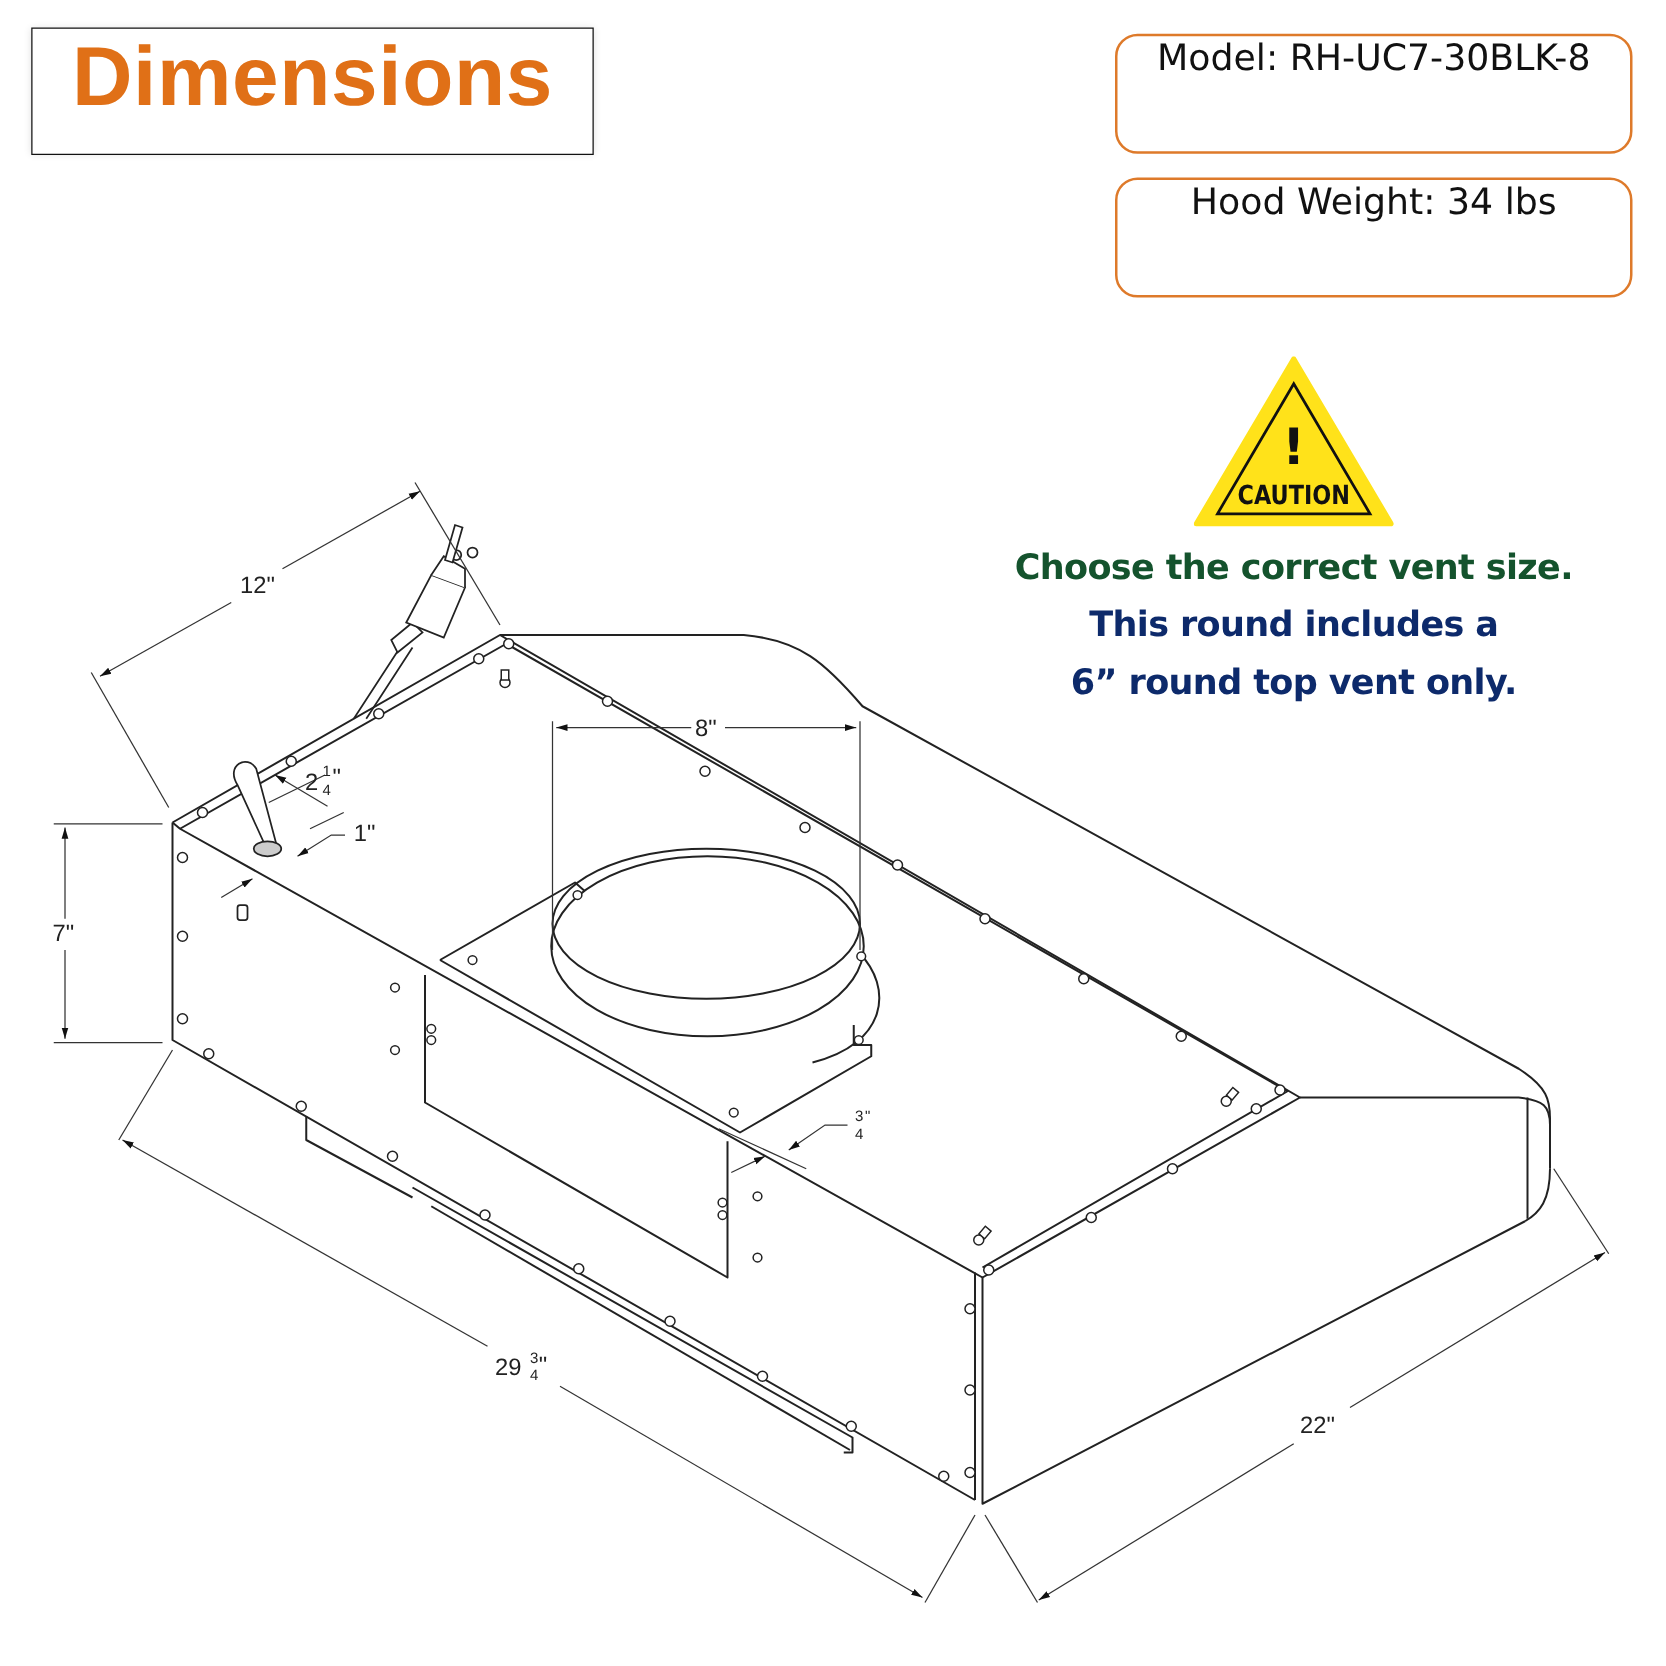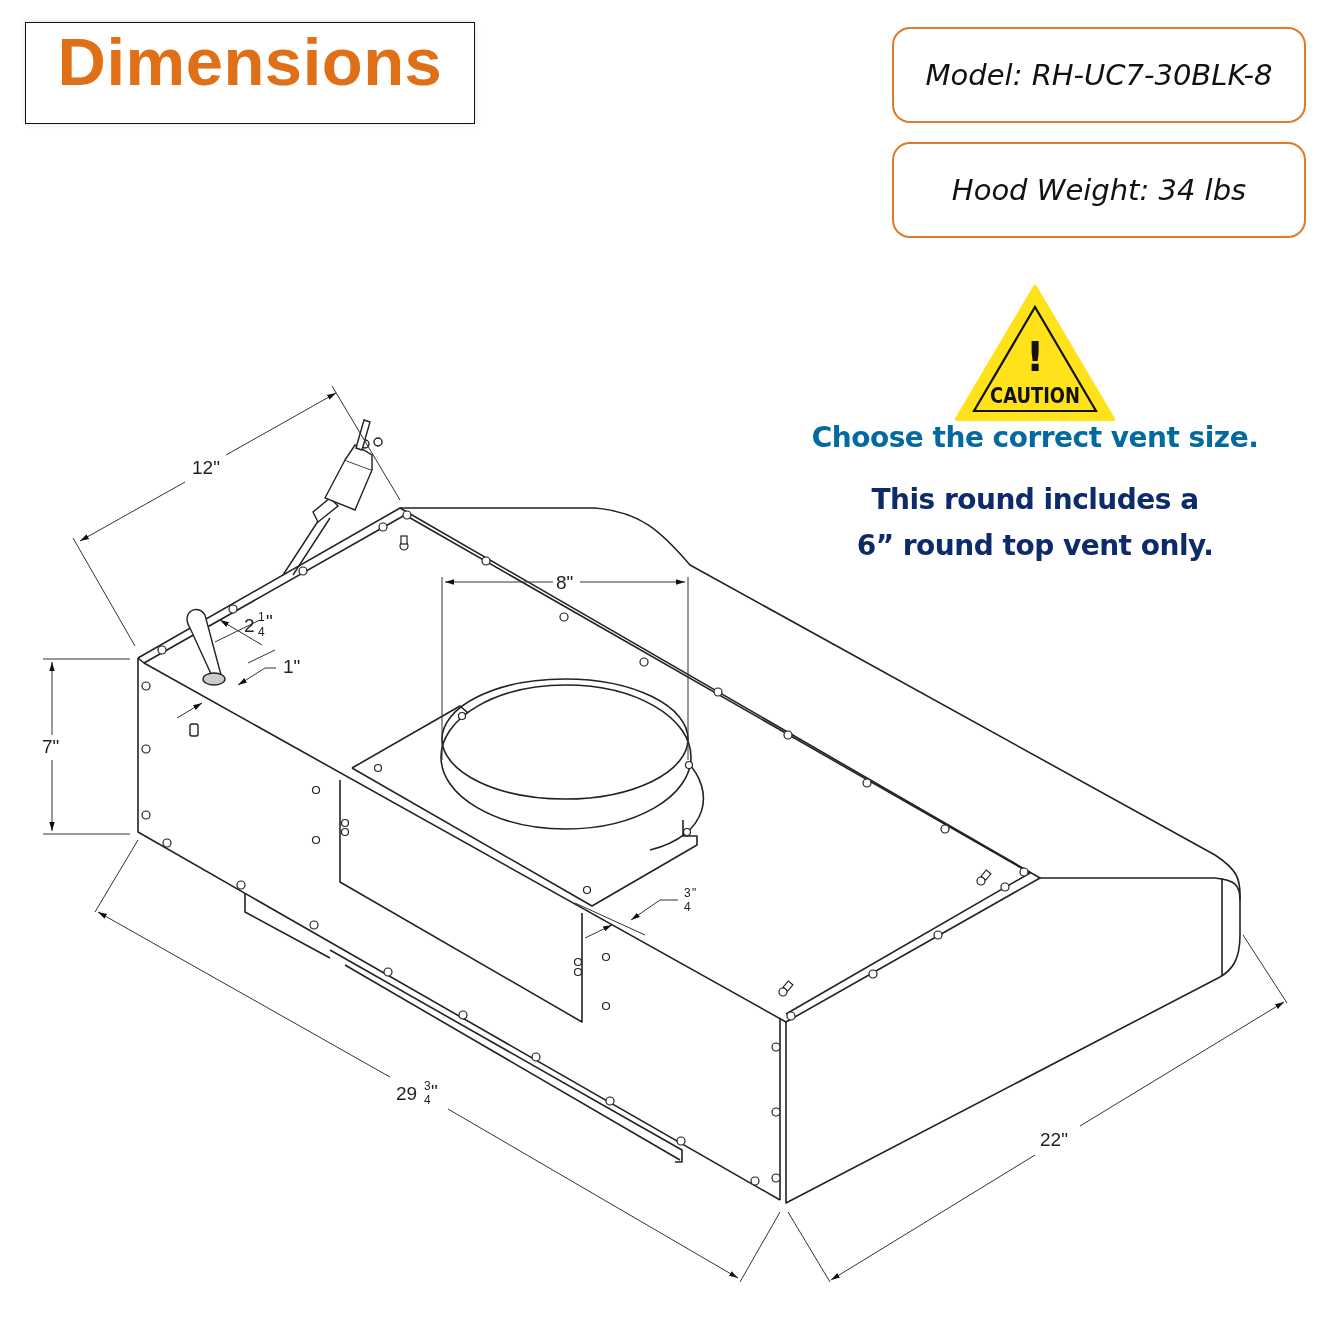--- a/index.html
+++ b/index.html
@@ -8,33 +8,32 @@
     position:absolute; left:25px; top:22px; width:448px; height:100px;
     border:1.5px solid #111; box-shadow:0 0 6px rgba(0,0,0,0.12);
     background:#fff; display:flex; align-items:flex-start; justify-content:center;
   }
   .title-box span {
     font-family:"Liberation Sans", sans-serif; font-weight:bold; font-size:67px; color:#E07017; letter-spacing:0.5px;
   }
   .info-box {
     position:absolute; left:892px; width:414px; height:96px;
     border:2.5px solid #DE7A2A; border-radius:18px; background:#fff;
-    display:flex; align-items:center; justify-content:center;
+    display:flex; align-items:flex-start; justify-content:center;
     font-family:"DejaVu Sans", sans-serif; font-size:29px; color:#111;
     box-sizing:border-box;
-    font-style:italic;
   }
   #model-box { top:27px; }
   #weight-box { top:142px; }
   .caution-wrap { position:absolute; left:955px; top:285px; width:160px; height:140px; }
   .note {
     position:absolute; left:790px; width:490px; text-align:center;
     font-family:"DejaVu Sans", sans-serif; font-weight:bold; font-size:28px; letter-spacing:-0.5px;
   }
-  #note-1 { top:421px; color:#0369a1; }
+  #note-1 { top:437px; color:#14532d; }
   #note-2 { top:483px; color:#0D2A6B; }
   #note-3 { top:529px; color:#0D2A6B; }
   svg.drawing { position:absolute; left:0; top:0; }
   .dim-label { font-family:"Liberation Sans", sans-serif; font-size:19px; fill:#222; }
   .dim-frac { font-family:"Liberation Sans", sans-serif; font-size:12px; fill:#222; }
 </style>
 </head>
 <body>
 
 <div class="title-box">

